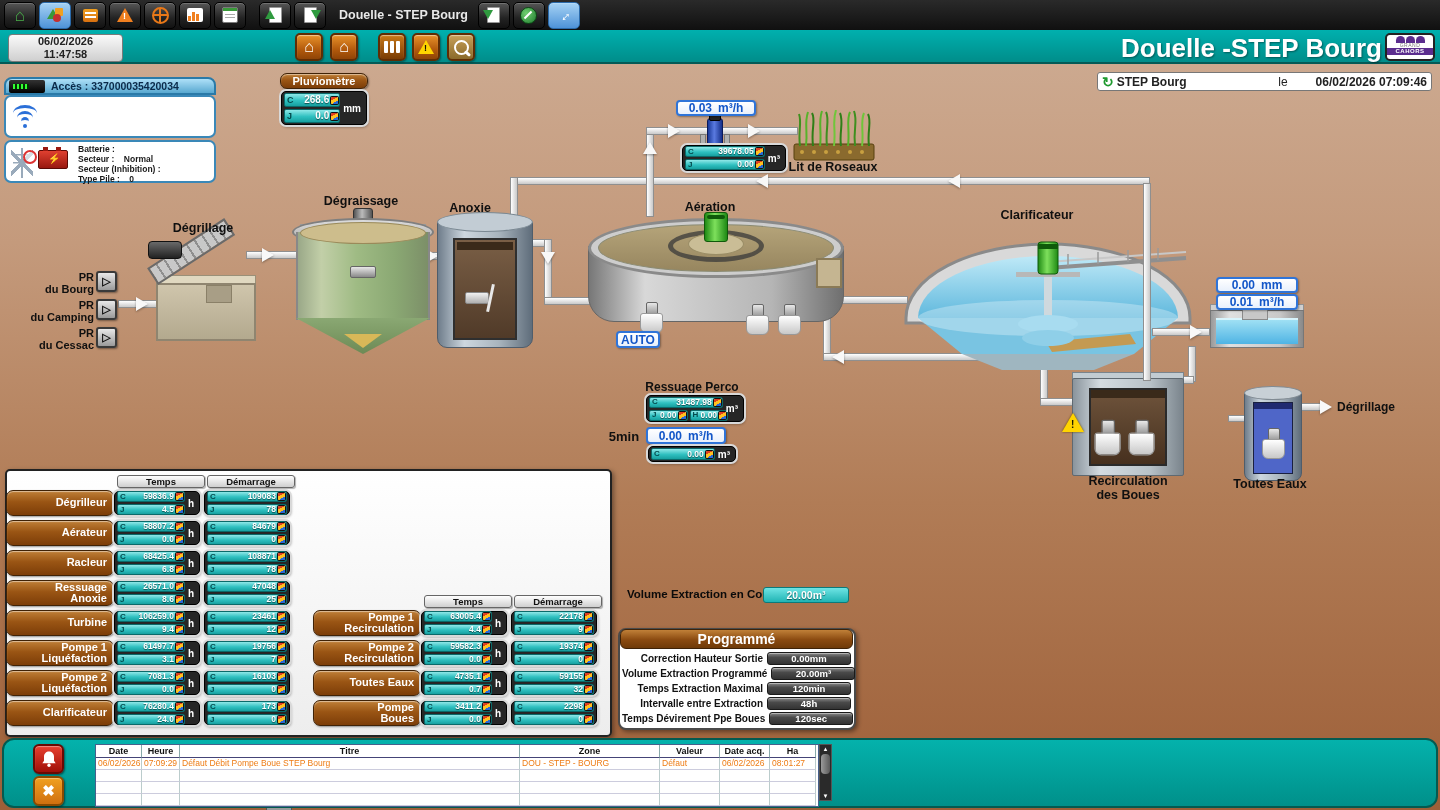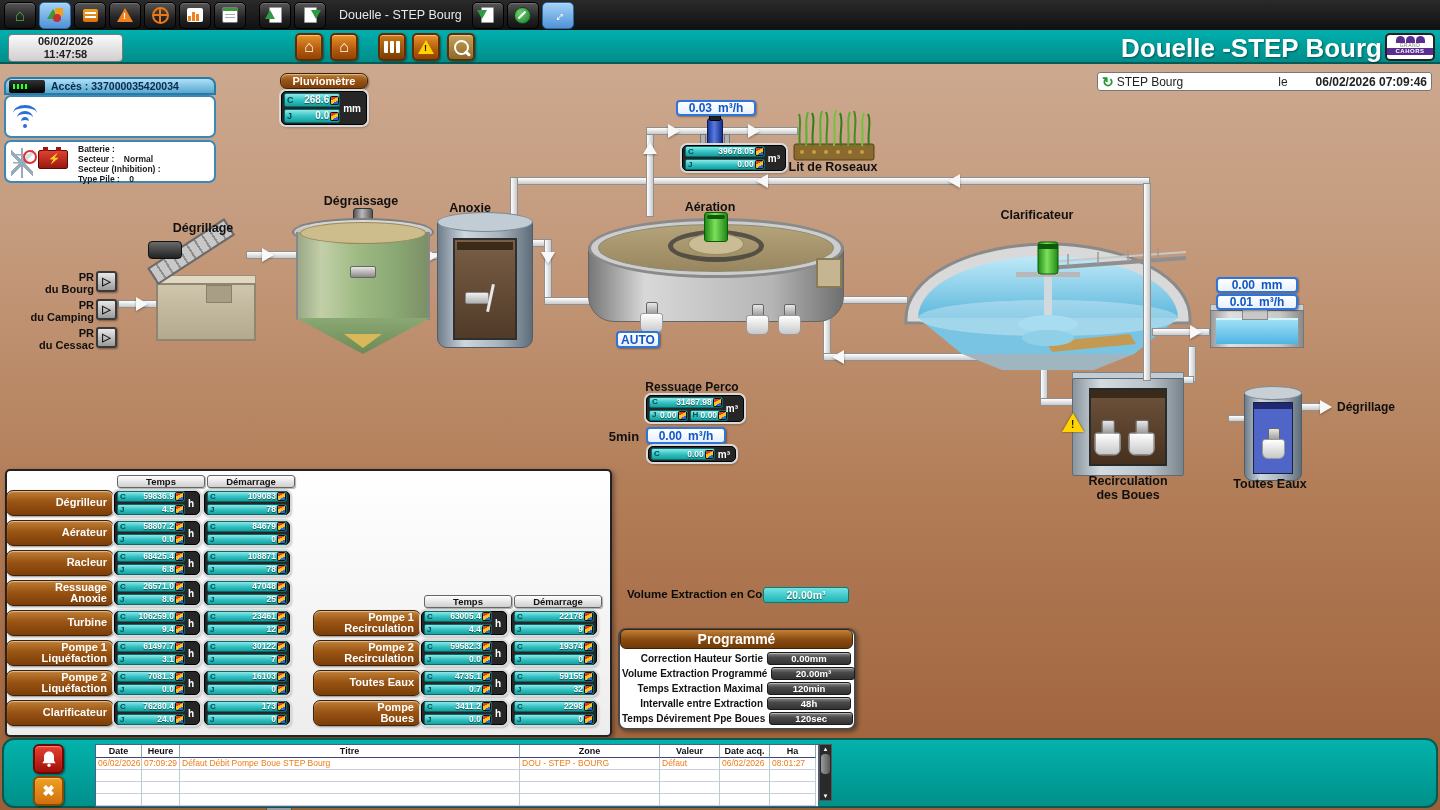--- a/index.html
+++ b/index.html
@@ -29,41 +29,41 @@
   .ic-cal{width:14px;height:14px;background:#fff;border:1px solid #7a7a7a;border-radius:2px;position:relative}
   .ic-cal::before{content:"";position:absolute;top:0;left:0;right:0;height:3px;background:#3a9a3a}
   .ic-cal::after{content:"";position:absolute;left:2px;right:2px;top:6px;height:1px;background:#aaa;box-shadow:0 3px 0 #aaa}
   .ic-doc{width:11px;height:14px;background:#fff;border:1px solid #999;border-radius:1px;position:relative}
   .ic-doc i{position:absolute;width:0;height:0;border-left:5px solid transparent;border-right:5px solid transparent}
   .ic-doc .up{left:-5px;top:2px;border-bottom:9px solid #2f9a3f}
   .ic-doc .dn{right:-5px;top:2px;border-top:9px solid #2f9a3f}
   .ic-comp{width:15px;height:15px;border-radius:50%;background:radial-gradient(circle at 35% 35%,#6fcf6f,#1f7a2f);border:1px solid #0a4a14;position:relative}
   .ic-comp::after{content:"";position:absolute;left:2px;top:6px;width:10px;height:2px;background:#fff;transform:rotate(-45deg)}
   .g-resize{color:#fff;font-weight:bold;font-size:14px;transform:rotate(-45deg)}
-  #wintitle{color:#e8e8e8;font-weight:normal;font-size:12.5px;margin:0 10px;white-space:nowrap}
+  #wintitle{color:#e8e8e8;font-weight:bold;font-size:12.5px;margin:0 10px;white-space:nowrap}
   .tgap{width:10px;flex:none}
   
   #tealhdr{position:absolute;left:0;top:30px;width:1440px;height:34px;background:linear-gradient(#00b0ae,#008d8a);border-bottom:2px solid #045a56;box-sizing:border-box;z-index:19}
   #dtbox{position:absolute;left:8px;top:34px;width:113px;height:26px;background:linear-gradient(#fafafa,#cfcfcf);border:1px solid #7a7a7a;border-radius:4px;text-align:center;font-weight:bold;font-size:11px;color:#222;line-height:13px;z-index:21}
   .obtn{position:absolute;width:28px;height:28px;border-radius:5px;background:linear-gradient(#e8922a,#b35a0c 60%,#8f4406);border:2px solid #5f2d04;box-sizing:border-box;display:flex;align-items:center;justify-content:center;box-shadow:inset 0 1px 1px rgba(255,255,255,.5),1px 1px 2px rgba(0,0,0,.4);color:#fff;z-index:21}
   .obtn .g-homew{font-size:16px;font-weight:bold;line-height:1;color:#fff}
   .ic-arch{display:flex;gap:2px;align-items:center}
   .ic-arch i{display:block;width:4px;height:12px;background:#fff;border-radius:1px}
   .ic-lens{width:11px;height:11px;border:2.5px solid #fff;border-radius:50%;position:relative}
   .ic-lens::after{content:"";position:absolute;width:7px;height:3px;background:#fff;left:8px;top:10px;transform:rotate(40deg);border-radius:2px}
   #maintitle{position:absolute;right:58px;top:33px;font-size:26px;font-weight:bold;color:#fff;text-shadow:1px 1px 2px rgba(0,0,0,.4);z-index:21;white-space:nowrap}
   #logo{position:absolute;right:5px;top:33px;width:50px;height:28px;background:#fff;border:2px solid #222;border-radius:5px;box-sizing:border-box;z-index:21;text-align:center;overflow:hidden}
   #logo .arcs{display:flex;justify-content:center;gap:1px;margin-top:1px}
   #logo .arcs i{display:block;width:9px;height:7px;background:#5b2d8e;border-radius:5px 5px 0 0}
   #logo .l1{font-size:5px;color:#777;line-height:5px;letter-spacing:.5px}
   #logo .l2{font-size:6px;font-weight:bold;color:#fff;background:#5b2d8e;line-height:7px;letter-spacing:.5px}
   
   #statusbar{position:absolute;left:1097px;top:72px;width:335px;height:19px;background:#fff;border:1px solid #777;border-radius:3px;display:flex;align-items:center;font-size:12px;color:#222;z-index:10;box-sizing:border-box;padding:0 4px}
   #statusbar .ref{color:#1f9a2f;font-weight:bold;font-size:14px;margin-right:3px}
-  #statusbar .site{font-weight:normal}
+  #statusbar .site{font-weight:bold}
   #statusbar .le{margin-left:auto;margin-right:28px}
   #statusbar .ts{font-weight:bold}
   
   .modem-hdr{position:absolute;left:4px;top:77px;width:212px;height:18px;background:linear-gradient(#aee0f8,#58a8d0);border:2px solid #2a7aa8;border-radius:8px 8px 0 0;display:flex;align-items:center;font-weight:bold;font-size:10.5px;color:#0a2a4a;z-index:10;box-sizing:border-box}
   .modem-img{width:36px;height:13px;background:linear-gradient(#333,#000);border-radius:2px;margin:0 6px 0 3px;position:relative;flex:none}
   .modem-img::after{content:"";position:absolute;left:4px;top:4px;width:16px;height:5px;background:repeating-linear-gradient(90deg,#3f3 0 2px,#030 2px 4px)}
   .modem-box{position:absolute;left:4px;width:212px;background:#fff;border:2px solid #3a88b8;border-radius:7px;z-index:10;box-sizing:border-box;font-size:8.5px;font-weight:bold;color:#1a1a1a}
   #mbox1{top:95px;height:43px}
   #mbox2{top:140px;height:43px}
   .mline{line-height:10px;white-space:nowrap}
@@ -722,21 +722,21 @@
           <span class="cv">3.1</span>
           <span class="trend"></span>
         </div>
       </div>
       <span class="cunit">h</span>
     </div>
     <div class="counter">
       <div class="cbars">
         <div class="cbar">
           <span class="ck">C</span>
-          <span class="cv">30122</span>
+          <span class="cv">19756</span>
           <span class="trend"></span>
         </div>
         <div class="cbar">
           <span class="ck">J</span>
           <span class="cv">7</span>
           <span class="trend"></span>
         </div>
       </div>
     </div>
     <div class="brownbtn rowlabel">Pompe 2

